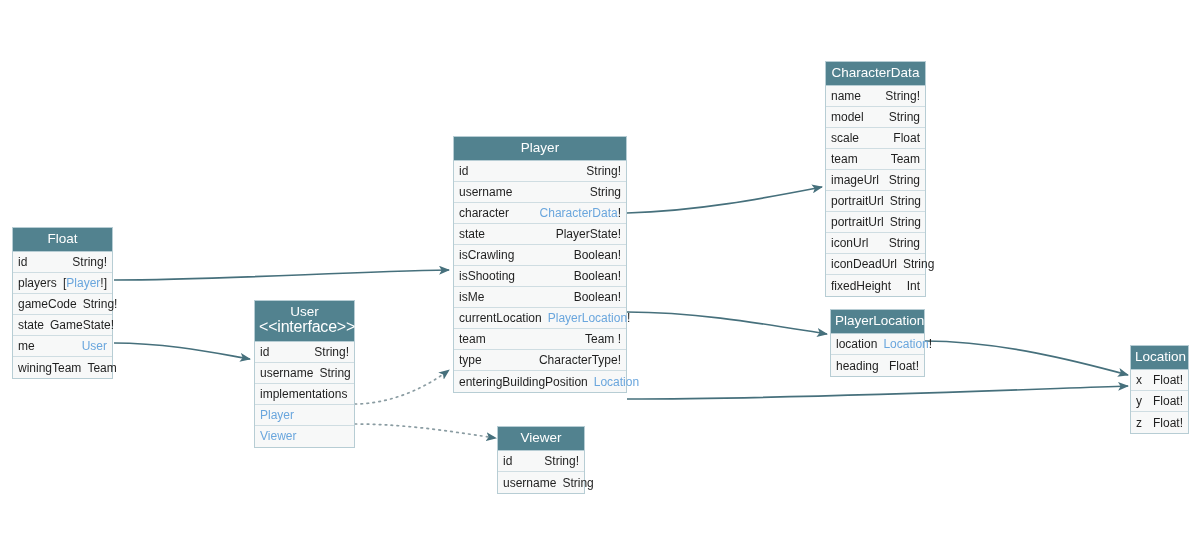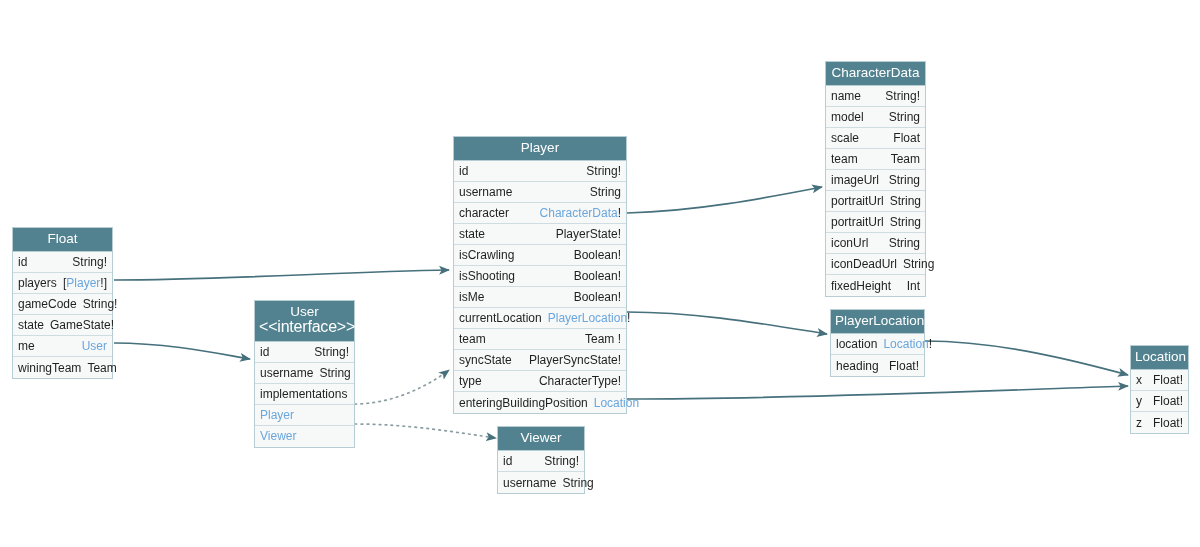--- a/index.html
+++ b/index.html
@@ -214,24 +214,20 @@
     </div>
     <div class="row">
       <span class="fname">currentLocation</span>
       <span class="ftype"><span class="ref">PlayerLocation</span><span class="bang">!</span></span>
     </div>
     <div class="row">
       <span class="fname">team</span>
       <span class="ftype">Team !</span>
     </div>
     <div class="row">
-      <span class="fname">syncState</span>
-      <span class="ftype">PlayerSyncState!</span>
-    </div>
-    <div class="row">
       <span class="fname">type</span>
       <span class="ftype">CharacterType!</span>
     </div>
     <div class="row">
       <span class="fname">enteringBuildingPosition</span>
       <span class="ftype ref">Location</span>
     </div>
   </div>
 
   <div class="entity" style="left:497px; top:426px; width:88px;">

